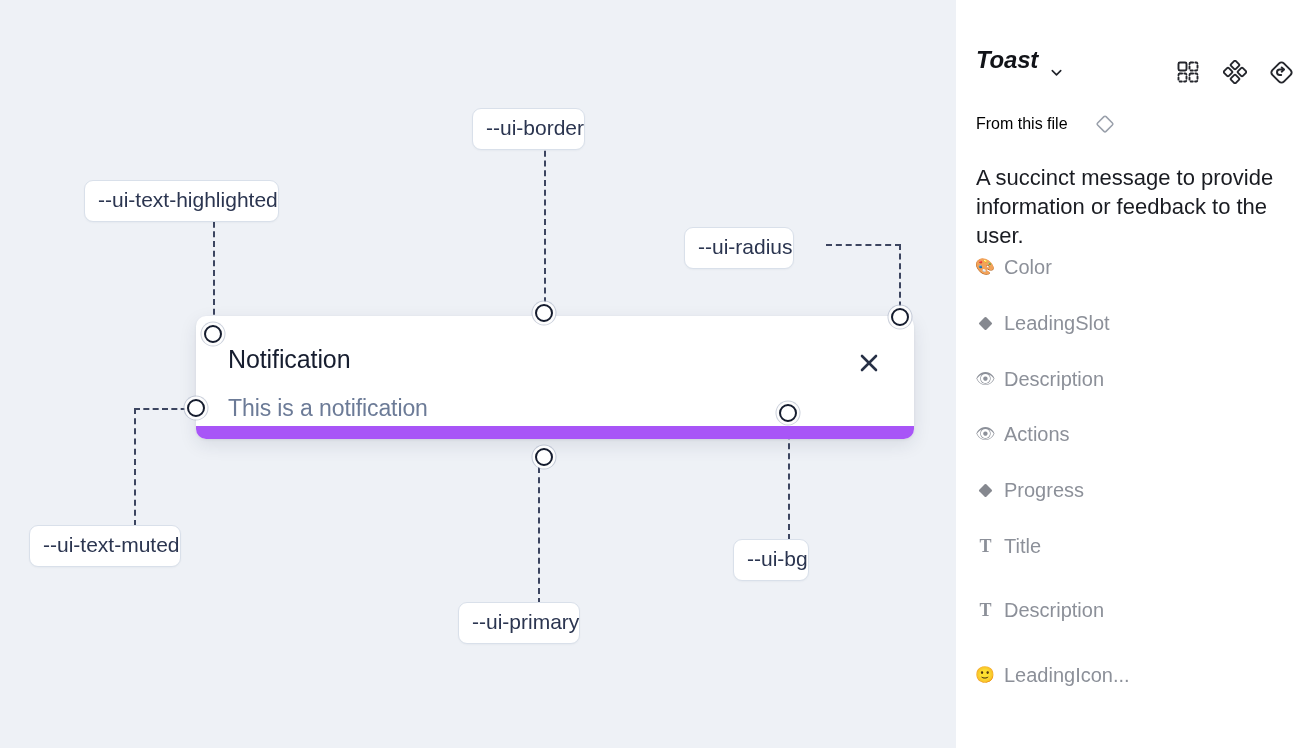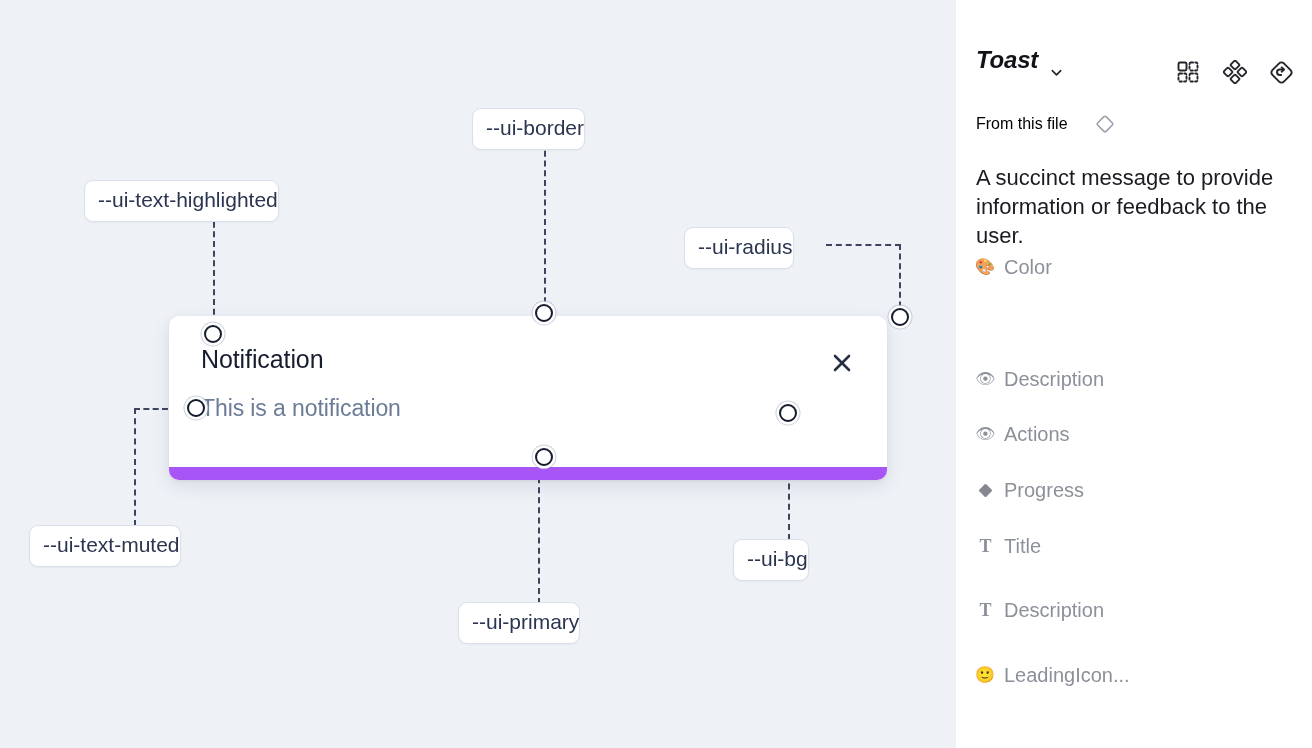--- a/index.html
+++ b/index.html
@@ -15,22 +15,22 @@
   #canvas {
     position: absolute; left: 0; top: 0;
     width: 956px; height: 748px;
     background: #eef1f6;
     overflow: hidden;
   }
 
   
   #toast-card {
     position: absolute;
-    left: 169px; top: 316px;
-    width: 718px; height: 164px;
+    left: 196px; top: 316px;
+    width: 718px; height: 123px;
     background: #ffffff;
     border-radius: 10px;
     box-shadow: 0 6px 18px rgba(30,41,70,0.10), 0 1px 3px rgba(30,41,70,0.07);
     overflow: hidden;
   }
   #toast-title {
     position: absolute; left: 32px; top: 29px;
     font-size: 25px; font-weight: 400;
     color: #161d2f; letter-spacing: -0.1px;
   }
@@ -233,20 +233,30 @@
 
     <div id="panel-desc">A succinct message to provide information or feedback to the user.</div>
 
     <div class="prop-row" style="top:247px;">
       <div class="prop-label">
         <span class="prop-icon">🎨</span>
         <span class="prop-name">Color</span>
       </div>
     </div>
 
+    <div class="prop-row" style="top:303px;">
+      <div class="prop-label">
+        <span class="prop-icon">
+          <svg width="17" height="17" viewBox="0 0 24 24">
+              <rect x="5" y="5" width="14" height="14" rx="1.6" transform="rotate(45 12 12)" fill="#85888f"></rect>
+            </svg>
+        </span>
+        <span class="prop-name">LeadingSlot</span>
+      </div>
+    </div>
 
     <div class="prop-row" style="top:359px;">
       <div class="prop-label">
         <span class="prop-icon">👁</span>
         <span class="prop-name">Description</span>
       </div>
     </div>
 
     <div class="prop-row" style="top:414px;">
       <div class="prop-label">

